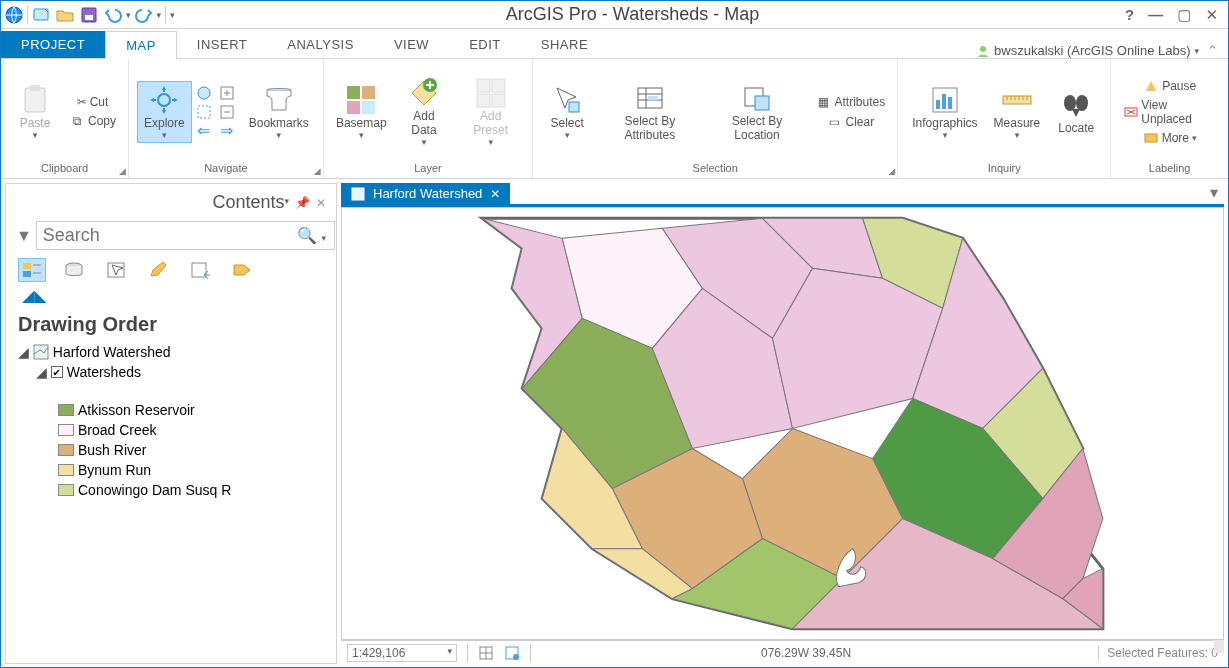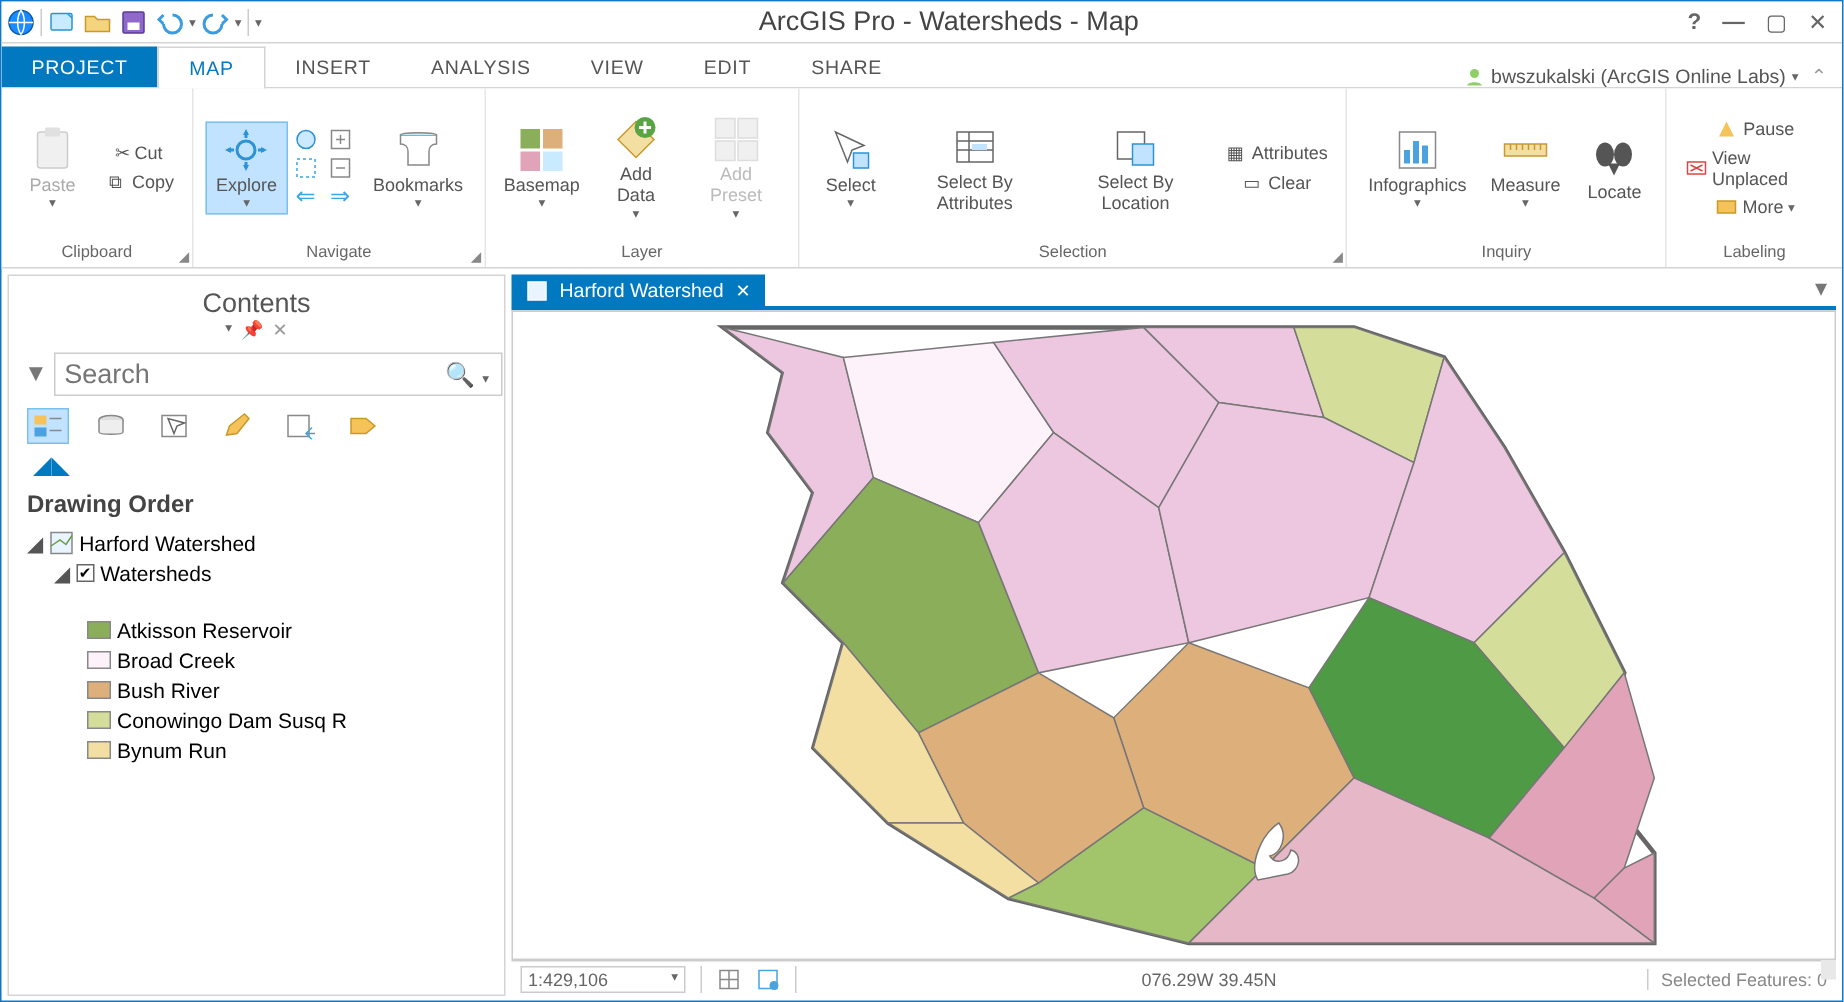--- a/index.html
+++ b/index.html
@@ -19,31 +19,31 @@
   .ribbon-group { border-right: 1px solid #e6e6e6; display: flex; flex-direction: column; align-items: center; padding: 2px 8px; position:relative;}
   .ribbon-group-body { flex: 1; display: flex; align-items: center; gap: 4px; }
   .ribbon-group-label { font-size: 11px; color: #666; padding-bottom: 2px; }
   .rbtn-lg { display: flex; flex-direction: column; align-items: center; justify-content: center; padding: 2px 6px; font-size: 12px; color: #555; cursor: pointer; text-align:center; min-width:52px;}
   .rbtn-lg.explore { background: #c2e3ff; border: 1px solid #7bc1ee; }
   .rbtn-col { display:flex; flex-direction:column; gap:2px; font-size:12px; color:#555;}
   .rbtn-sm { display:flex; align-items:center; gap:3px; padding:1px 4px; cursor:pointer;justify-content:center;}
   .group-launcher { position:absolute; right:2px; bottom:2px; font-size:9px; color:#888; cursor:pointer;}
   .content { display: flex; height: 489px; }
   .contents-pane { width: 332px; border-right: 3px solid #0079c1; display:flex; flex-direction:column; background:#fff; padding:4px; border:1px solid #d4d4d4; margin:4px;}
-  .contents-hdr { display:flex; align-items:center; justify-content:flex-end; padding:4px 6px;flex-direction:column;}
+  .contents-hdr { display:flex; align-items:center; justify-content:flex-end; padding:4px 6px;}
   .contents-hdr h3 { font-weight:normal; font-size:18px; color:#555;}
   .search-row { display:flex; align-items:center; gap:4px; padding:4px 6px;}
   .search-row .funnel {color:#777;}
   .search-input { flex:1; border:1px solid #ccc; padding:3px 6px; font-size:18px; color:#15803d;}
   .toc-tabs { display:flex; gap:14px; padding:4px 8px;}
   .toc-tab { width:28px; height:24px; display:flex; align-items:center; justify-content:center; cursor:pointer;}
   .toc-tab.active { background:#c2e3ff; border:1px solid #7bc1ee;}
   .indicator {margin-left:12px; color:#0079c1;}
   .drawing-order { padding:8px; font-size:14px; overflow:auto; flex:1;}
-  .drawing-order h4 { font-size:16px; color:#444; font-weight:600; margin-bottom:6px;}
+  .drawing-order h4 { font-size:20px; color:#444; font-weight:600; margin-bottom:6px;}
   .tree-node { display:flex; align-items:center; gap:4px; padding:2px 0;}
   .swatch { width:16px; height:12px; border:1px solid #888; display:inline-block;}
   .map-area { flex:1; display:flex; flex-direction:column; margin:4px 4px 4px 0;}
   .view-tab-bar { height:24px; background:#fff; border-bottom:3px solid #0079c1; display:flex; align-items:flex-end;}
   .view-tab { background:#0079c1; color:#fff; padding:3px 10px; font-size:13px; display:flex; align-items:center; gap:8px;}
   .view-tab .close {font-size:12px;}
   .canvas { flex:1; position:relative; background:#fff; border:1px solid #ccc; overflow:hidden;}
   .canvas svg { width:100%; height:100%;}
   .statusbar { height:24px; border-top:1px solid #ccc; display:flex; align-items:center; font-size:12px; color:#666; padding:0 6px; gap:10px;}
   .scale-combo { width:110px; border:1px solid #ccc; padding:1px 4px; display:flex; justify-content:space-between;}
@@ -427,26 +427,26 @@
           </div>
           <div class="tree-node">
             <span class="swatch" style="background:#fdf1fa"></span>
             <span>Broad Creek</span>
           </div>
           <div class="tree-node">
             <span class="swatch" style="background:#ddaf7a"></span>
             <span>Bush River</span>
           </div>
           <div class="tree-node">
+            <span class="swatch" style="background:#f4dfa3"></span>
+            <span>Bynum Run</span>
+          </div>
+          <div class="tree-node">
             <span class="swatch" style="background:#d4dd9a"></span>
             <span>Conowingo Dam Susq R</span>
-          </div>
-          <div class="tree-node">
-            <span class="swatch" style="background:#f4dfa3"></span>
-            <span>Bynum Run</span>
           </div>
         </div>
     </div>
     <div class="scrollbar-v">
         <div class="scrollbar-v-thumb"></div>
       </div>
   </div>
 
   <div class="map-area">
     <div class="view-tab-bar">

